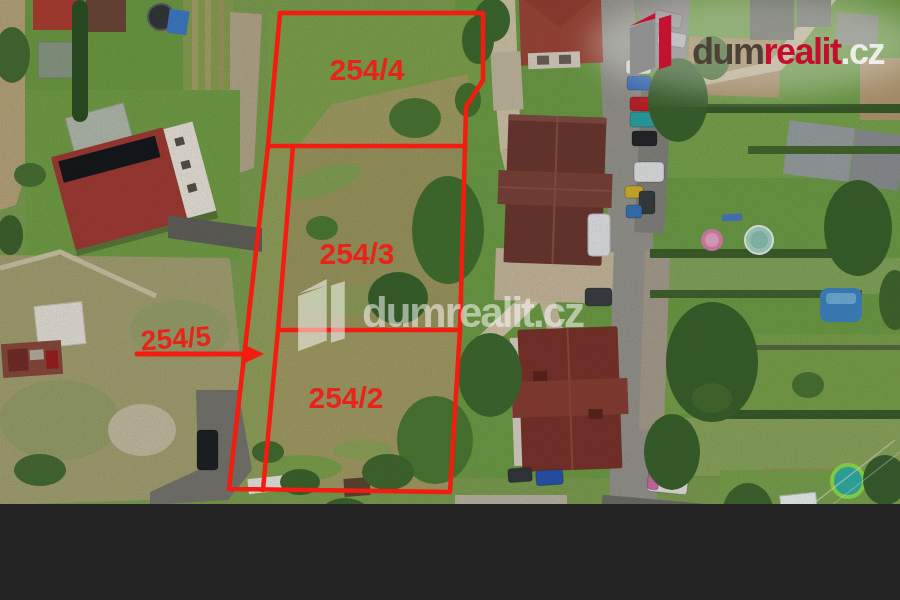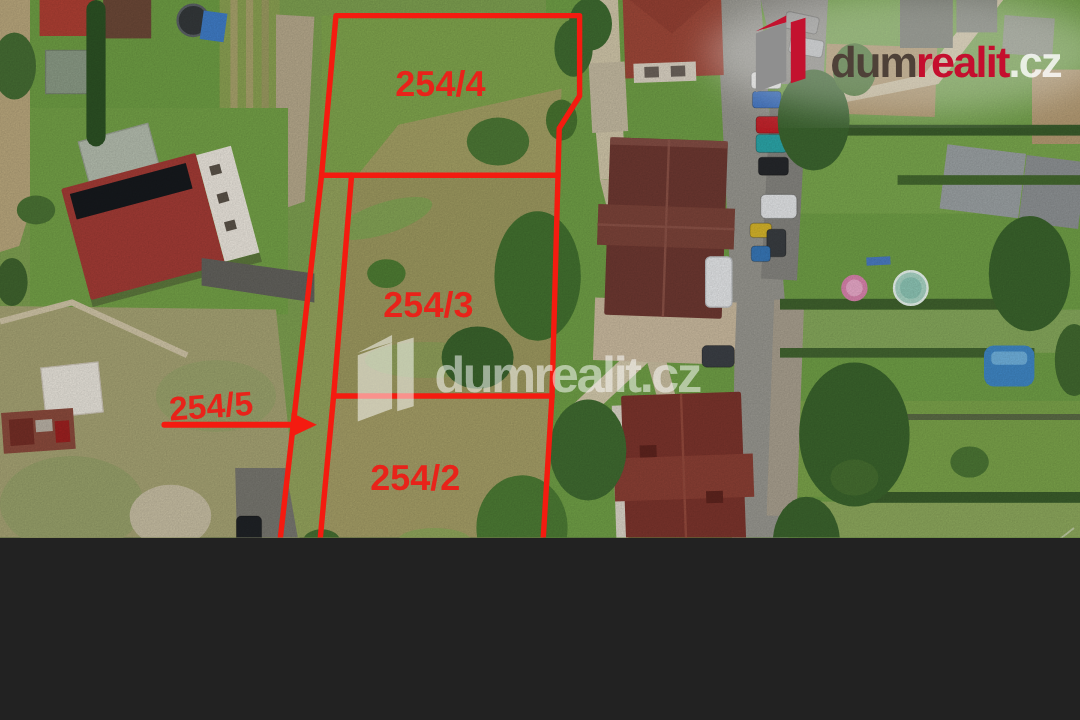--- a/index.html
+++ b/index.html
@@ -1,16 +1,16 @@
 <!DOCTYPE html>
 <html><head>
 <meta charset="utf-8">
 <style>
   html,body{margin:0;padding:0;background:#222;}
-  .stage{position:relative;width:900px;height:448px;overflow:hidden;
+  .stage{position:relative;width:900px;height:504px;overflow:hidden;
          font-family:"Liberation Sans",sans-serif;}
   svg{display:block}
   text{font-family:"Liberation Sans",sans-serif;}
   .parcel-label{font-weight:700;font-size:30px;}
   .arrow-label{font-weight:700;font-size:28px;}
   .wm-text{font-weight:700;font-size:42px;letter-spacing:-2px;}
   .logo-text{font-weight:700;font-size:36px;letter-spacing:-1.5px;}
 </style>
 </head>
 <body>

